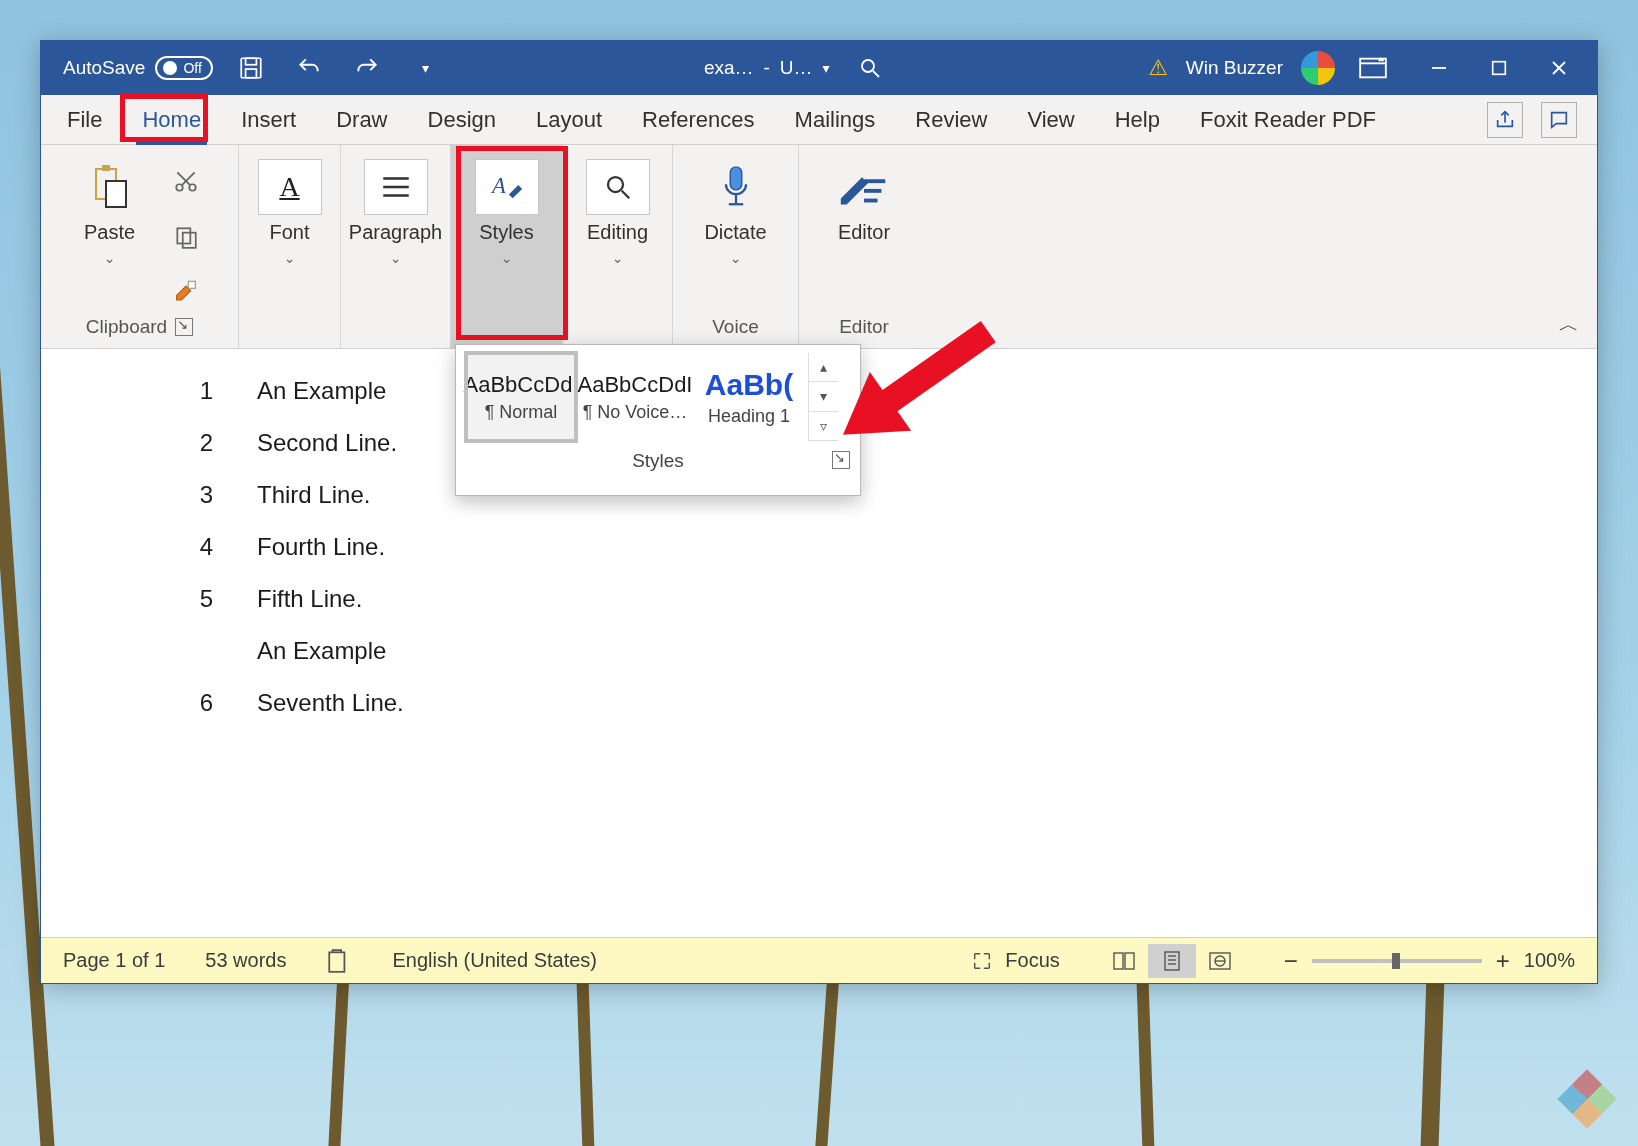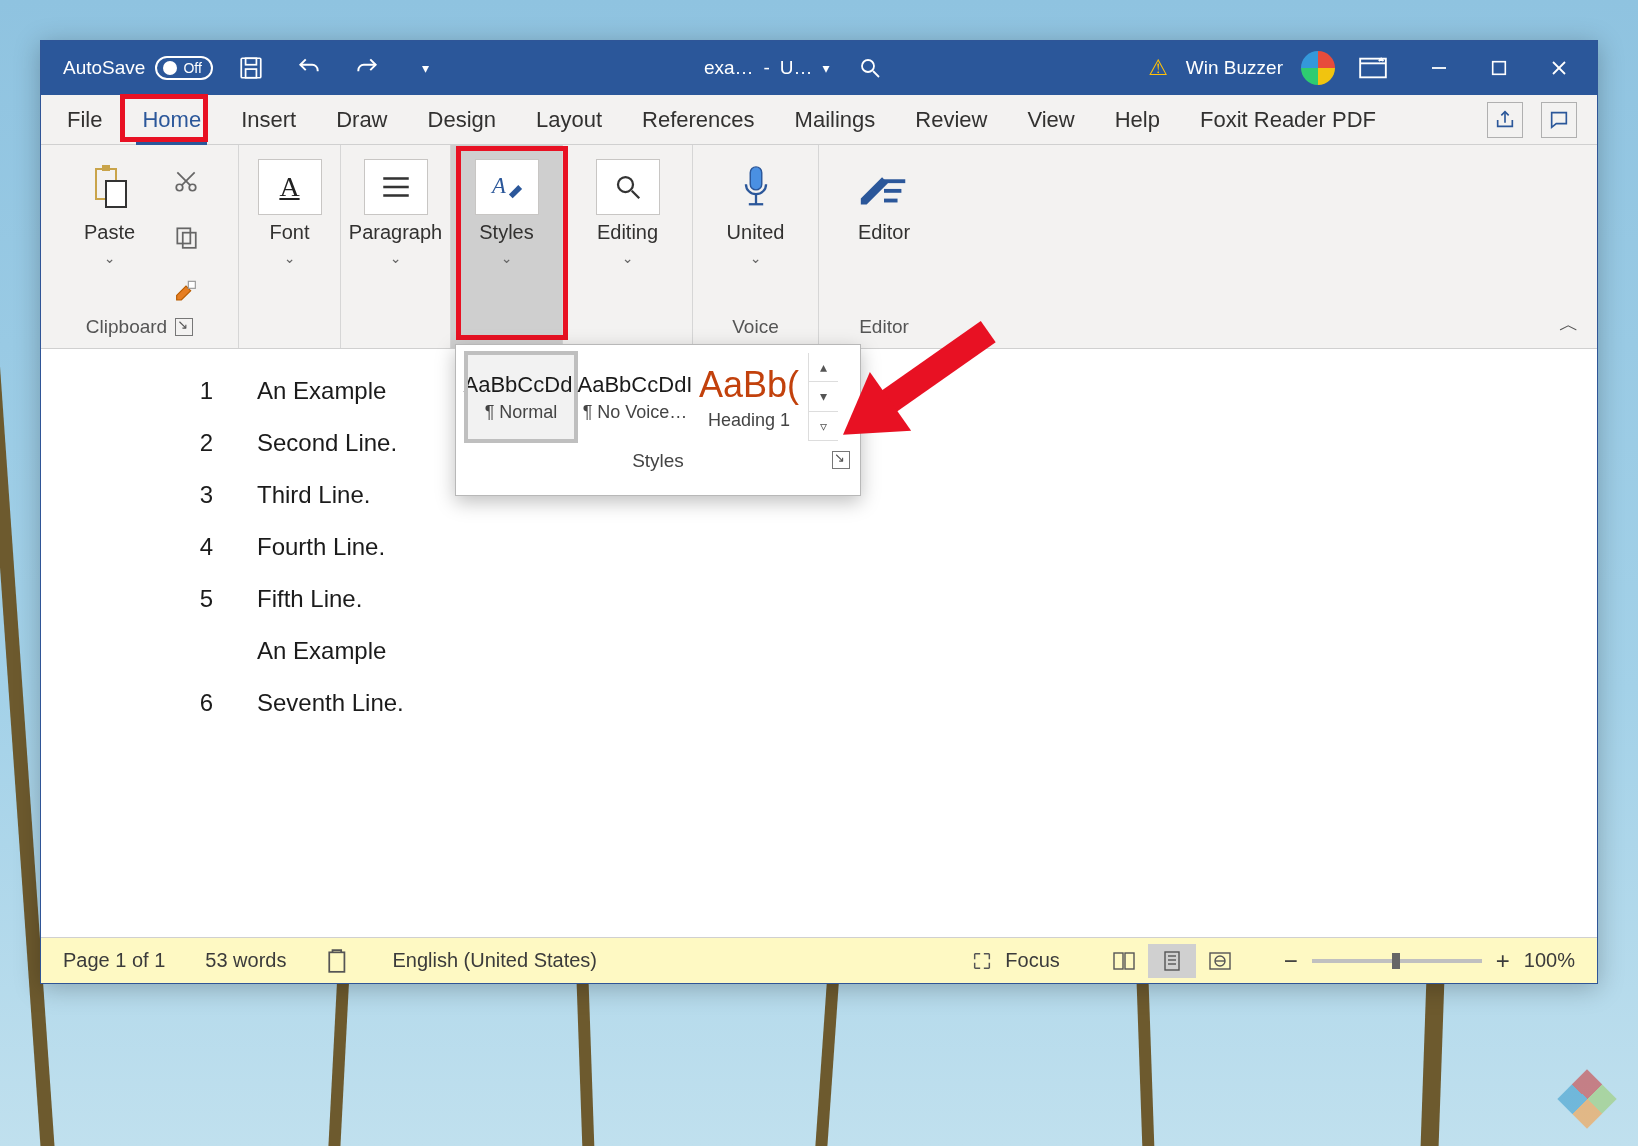--- a/index.html
+++ b/index.html
@@ -100,21 +100,21 @@
   
   .styles-pop{
     position:absolute; left:455px; top:344px; width:406px; height:152px;
     background:#fff; border:1px solid #b8b8b8; box-shadow:0 6px 18px rgba(0,0,0,.25);
     z-index:20;
   }
   .styles-pop .row{ display:flex; height:96px; align-items:stretch; padding:8px 6px 0 10px; gap:4px;}
   .style-card{ width:110px; display:flex; flex-direction:column; align-items:center; justify-content:center; cursor:pointer; font-size:19px;}
   .style-card.sel{ outline:4px solid #bfbfbf; outline-offset:-2px; background:#f2f2f2;}
   .style-card .samp{ font-size:22px; color:#1b1b1b;}
-  .style-card.h1 .samp{ color:#c2410c; font-size:36px;}
+  .style-card.h1 .samp{ color:#1d4ed8; font-size:30px;font-weight:bold;}
   .style-card .nm{ font-size:18px; color:#444; margin-top:4px;}
   .scrollcol{ width:30px; display:flex; flex-direction:column; border-left:1px solid #ddd;}
   .scrollcol div{ flex:1; display:flex; align-items:center; justify-content:center; border-bottom:1px solid #ddd; cursor:pointer; font-size:14px; color:#555;}
   .styles-pop .foot{ height:40px; display:flex; align-items:center; justify-content:center; font-size:19px; color:#444; position:relative;}
   .styles-pop .foot .dialog-launcher{ position:absolute; right:10px; top:10px;}
 
   
   .arrow{
     position:absolute; left:870px; top:356px; z-index:30;
     transform:rotate(145deg);
@@ -345,21 +345,21 @@
                 <path d="M22 26l10-10 4 4-10 10z" fill="#2b579a"></path>
               </svg>
             </div>
           <span>Styles</span>
           <span class="chev">⌄</span>
         </div>
       </div>
       <div class="glabel"></div>
     </div>
 
-    <div class="rgroup" style="width:130px;">
+    <div class="rgroup" style="width:110px;">
       <div class="top">
         <div class="bigbtn">
           <div class="ic">
               <svg width="30" height="30" viewBox="0 0 24 24" stroke="#333" fill="none" stroke-width="1.8">
                 <circle cx="10" cy="10" r="6"></circle>
                 <line x1="15" y1="15" x2="21" y2="21"></line>
               </svg>
             </div>
           <span>Editing</span>
           <span class="chev">⌄</span>
@@ -372,21 +372,21 @@
       <div class="top">
         <div class="bigbtn">
           <div style="width:56px;height:56px;display:flex;align-items:center;justify-content:center;">
               <svg width="36" height="46" viewBox="0 0 24 32">
                 <rect x="8" y="2" width="8" height="16" rx="4" fill="#4a90e2" stroke="#2b579a"></rect>
                 <path d="M5 14a7 7 0 0014 0" fill="none" stroke="#2b579a" stroke-width="1.6"></path>
                 <line x1="12" y1="21" x2="12" y2="28" stroke="#2b579a" stroke-width="1.6"></line>
                 <line x1="7" y1="28" x2="17" y2="28" stroke="#2b579a" stroke-width="1.6"></line>
               </svg>
             </div>
-          <span>United</span>
+          <span>Dictate</span>
           <span class="chev">⌄</span>
         </div>
       </div>
       <div class="glabel">
           <span>Voice</span>
         </div>
     </div>
 
     <div class="rgroup" style="width:130px;border-right:none;">
       <div class="top">

